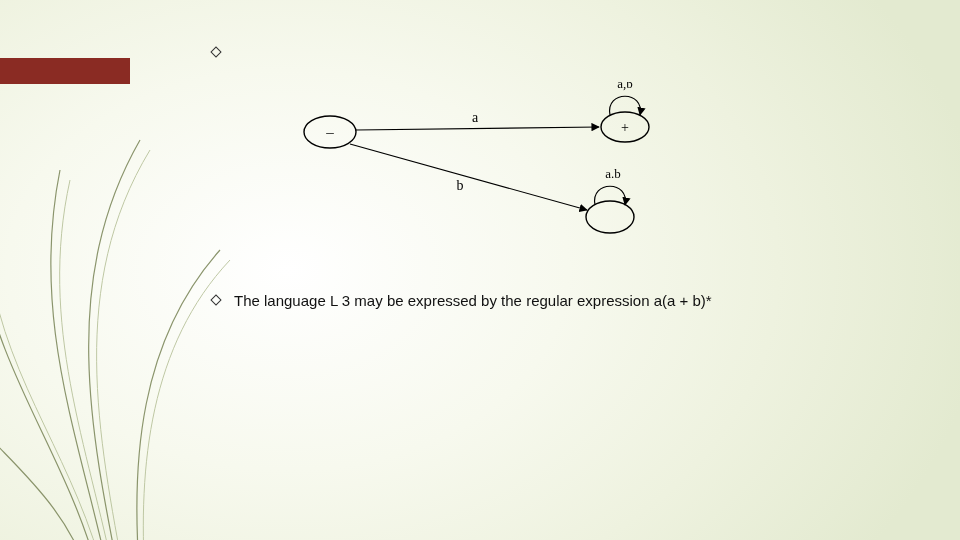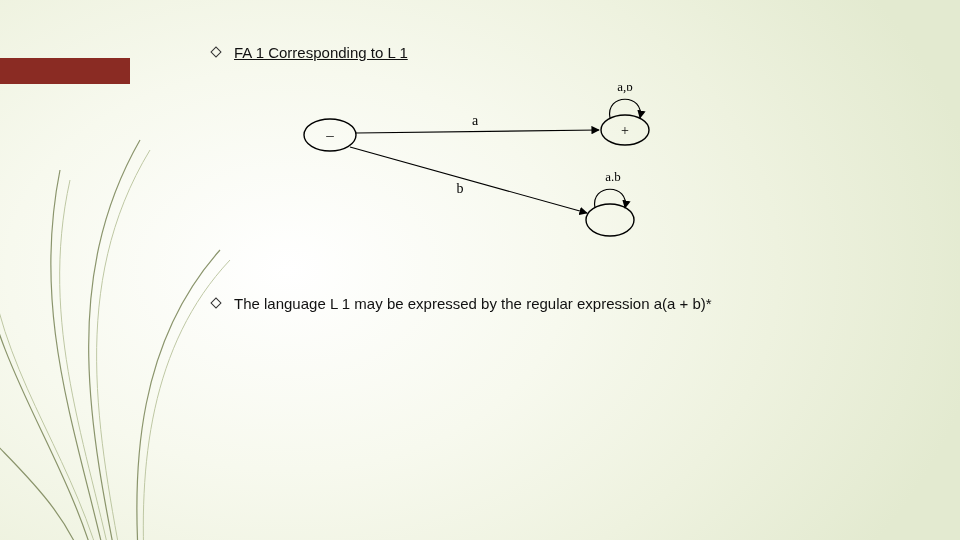--- a/index.html
+++ b/index.html
@@ -90,21 +90,20 @@
 
 <div class="content">
 
 
   <div class="bullet-row">
     <span class="diamond">
       <svg width="12" height="12" viewBox="0 0 12 12">
         <rect x="2.5" y="2.5" width="7" height="7" fill="none" stroke="#333" stroke-width="1" transform="rotate(45 6 6)"></rect>
       </svg>
     </span>
-    <span class="underline">FA 1 Corresponding to L 1</span>
   </div>
 
   <div class="diagram-wrap">
     <svg viewBox="0 0 420 160" width="420" height="160">
       <defs>
         <marker id="arr" viewBox="0 0 10 10" refX="9" refY="5" markerWidth="7" markerHeight="7" orient="auto">
           <path d="M0 0 L10 5 L0 10 z" fill="#000"></path>
         </marker>
       </defs>
 
@@ -129,16 +128,16 @@
       <text x="170" y="108" text-anchor="middle" font-family="serif" font-size="14">b</text>
     </svg>
   </div>
 
   <div class="bullet-row">
     <span class="diamond">
       <svg width="12" height="12" viewBox="0 0 12 12">
         <rect x="2.5" y="2.5" width="7" height="7" fill="none" stroke="#333" stroke-width="1" transform="rotate(45 6 6)"></rect>
       </svg>
     </span>
-    <span>The language L 1 may be expressed by the regular expression a(a + b)*</span>
+    <span>The language L 3 may be expressed by the regular expression a(a + b)*</span>
   </div>
 
 </div>
 
 </body></html>

